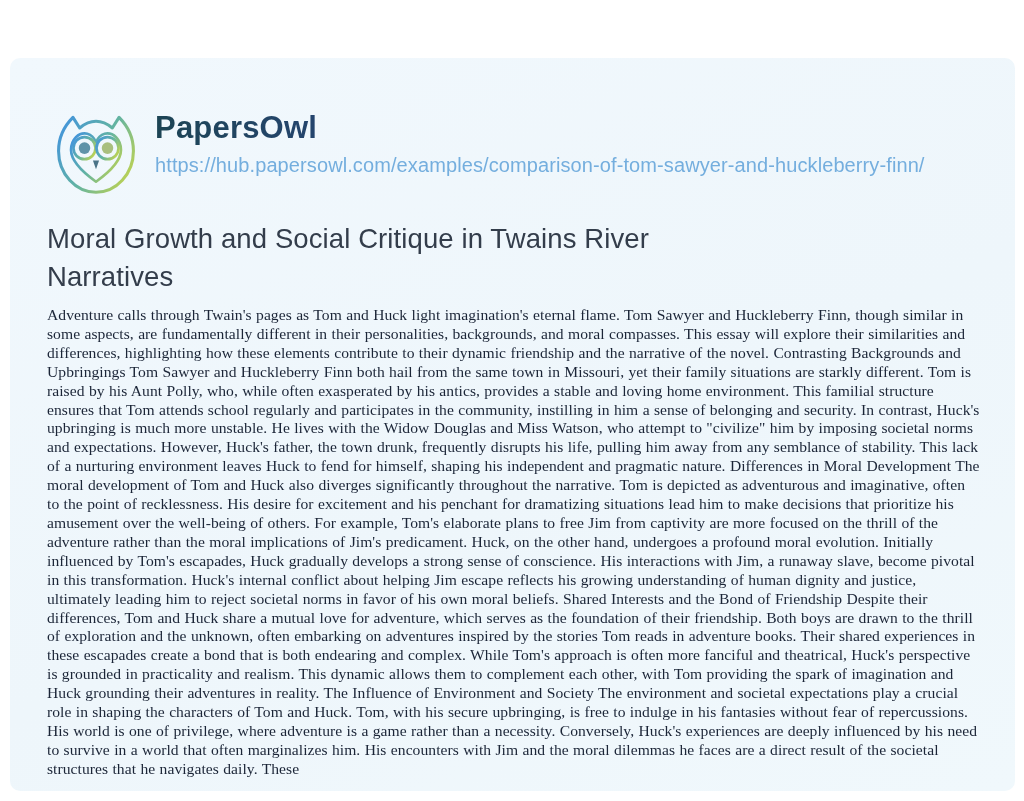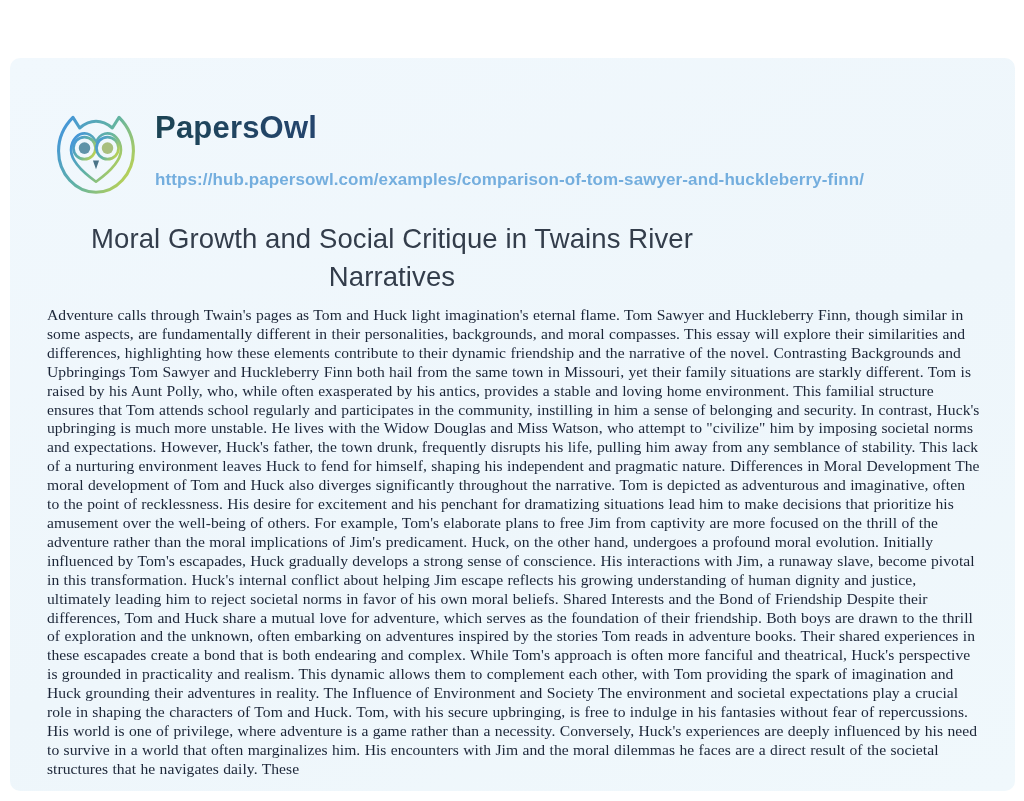--- a/index.html
+++ b/index.html
@@ -31,38 +31,37 @@
     font-weight: 700;
     letter-spacing: 0.2px;
     color: #1e4155;
     background: linear-gradient(90deg, #1c4454 0%, #25456e 100%);
     -webkit-background-clip: text;
     background-clip: text;
     -webkit-text-fill-color: transparent;
   }
   .source-url {
     position: absolute;
-    left: 145px; top: 112px;
-    font-size: 17px;
-    font-weight: 700;
+    left: 145px; top: 96px;
+    font-size: 20px;
+    font-weight: 400;
     color: #74aede;
     text-decoration: none;
     letter-spacing: 0.1px;
   }
   
   .page-title {
     position: absolute;
     left: 37px; top: 162px;
     width: 690px;
     font-size: 27.5px;
     font-weight: 400;
     line-height: 38px;
     color: #333d4b;
     letter-spacing: 0.1px;
-    text-align: center;
   }
   
   .essay-body {
     position: absolute;
     left: 37px; top: 248px;
     width: 934px;
     font-family: Liberation Serif, serif;
     font-size: 15.6px;
     line-height: 18.9px;
     color: #1b2537;

